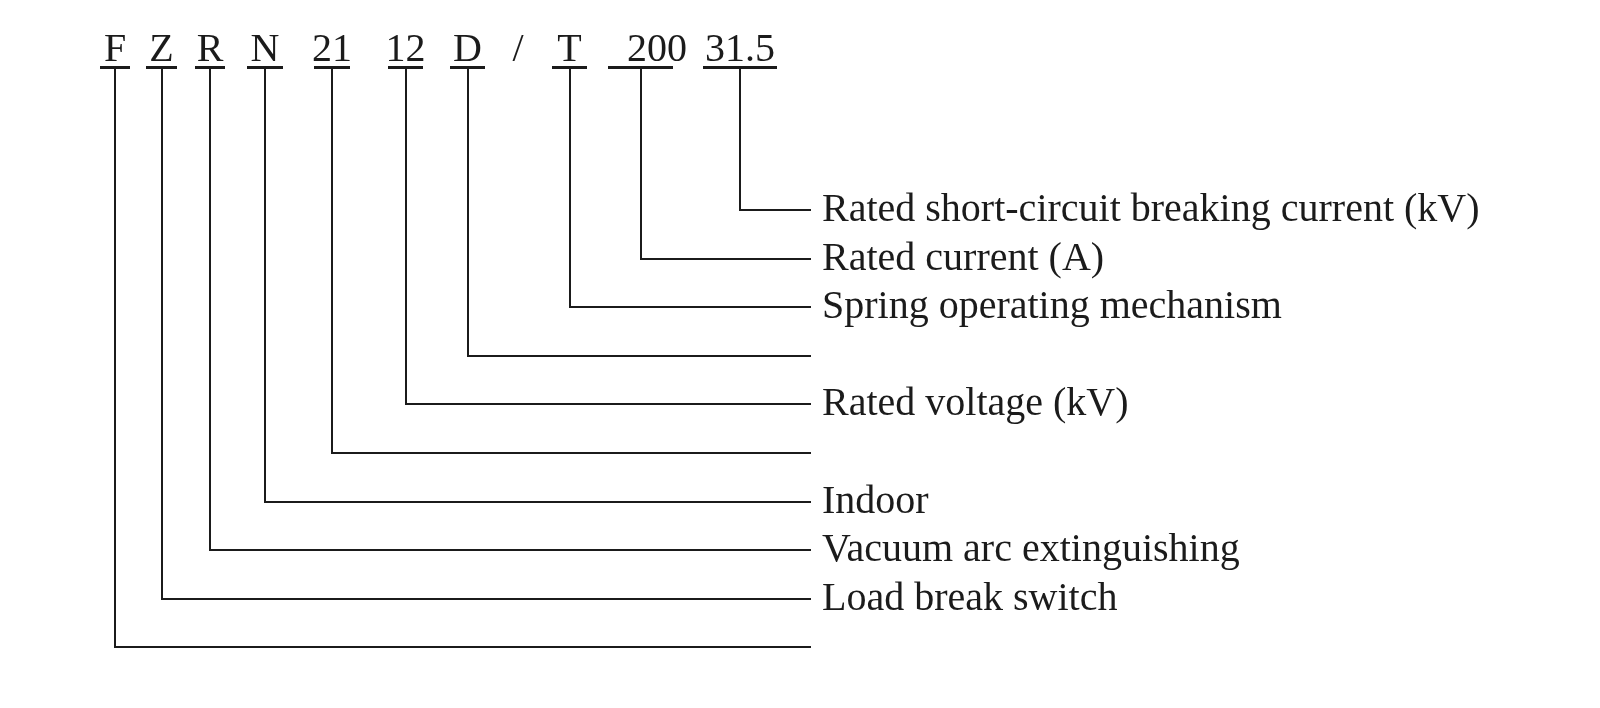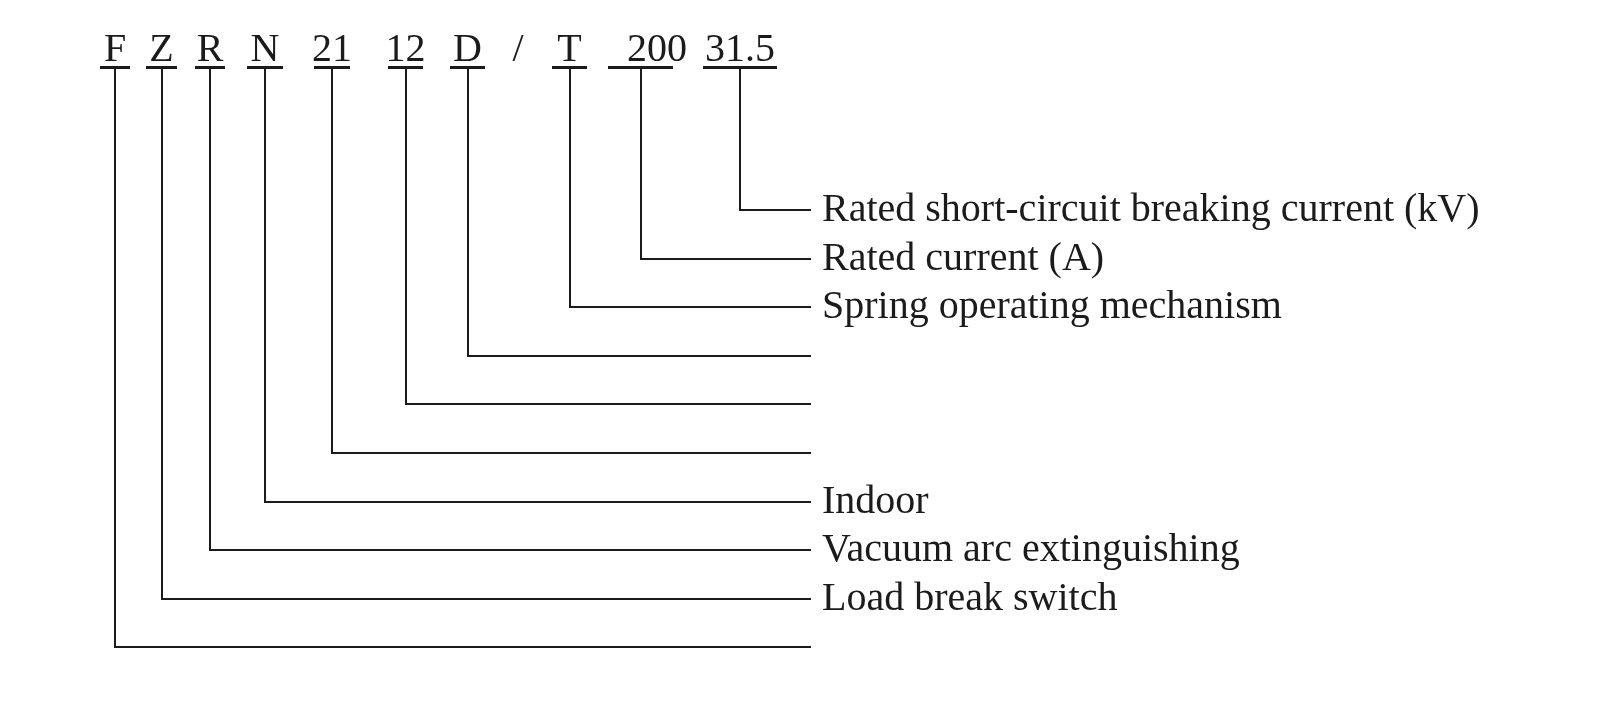--- a/index.html
+++ b/index.html
@@ -71,20 +71,21 @@
     <div class="hline" style="left: 264px; top: 501px; width: 547px; height: 2px; background: rgb(27, 27, 27);"></div>
     <div class="desc-label" style="left: 822px; top: 478px; transform: none; text-align: right;">Indoor</div>
     <div class="code-char" style="left: 332px;">21</div>
     <div class="code-underline" style="left: 314px; width: 36px; height: 3px; background: rgb(27, 27, 27);"></div>
     <div class="vline" style="left: 331px; top: 69px; width: 2px; height: 385px; background: rgb(27, 27, 27);"></div>
     <div class="hline" style="left: 331px; top: 452px; width: 480px; height: 2px; background: rgb(27, 27, 27);"></div>
     <div class="code-char" style="left: 405.5px;">12</div>
     <div class="code-underline" style="left: 388px; width: 35px; height: 3px; background: rgb(27, 27, 27);"></div>
     <div class="vline" style="left: 404.5px; top: 69px; width: 2px; height: 336px; background: rgb(27, 27, 27);"></div>
     <div class="hline" style="left: 404.5px; top: 403px; width: 406.5px; height: 2px; background: rgb(27, 27, 27);"></div>
+    <div class="desc-label" style="left: 822px; top: 380px; transform: none;">Rated voltage (kV)</div>
     <div class="code-char" style="left: 467.5px;">D</div>
     <div class="code-underline" style="left: 450px; width: 35px; height: 3px; background: rgb(27, 27, 27);"></div>
     <div class="vline" style="left: 466.5px; top: 69px; width: 2px; height: 288px; background: rgb(27, 27, 27);"></div>
     <div class="hline" style="left: 466.5px; top: 355px; width: 344.5px; height: 2px; background: rgb(27, 27, 27);"></div>
     <div class="code-char" style="left: 569.5px;">T</div>
     <div class="code-underline" style="left: 552px; width: 35px; height: 3px; background: rgb(27, 27, 27);"></div>
     <div class="vline" style="left: 568.5px; top: 69px; width: 2px; height: 239px; background: rgb(27, 27, 27);"></div>
     <div class="hline" style="left: 568.5px; top: 306px; width: 242.5px; height: 2px; background: rgb(27, 27, 27);"></div>
     <div class="desc-label" style="left: 822px; top: 283px; transform: none;">Spring operating mechanism</div>
     <div class="code-char" style="left: 657px;">200</div>

